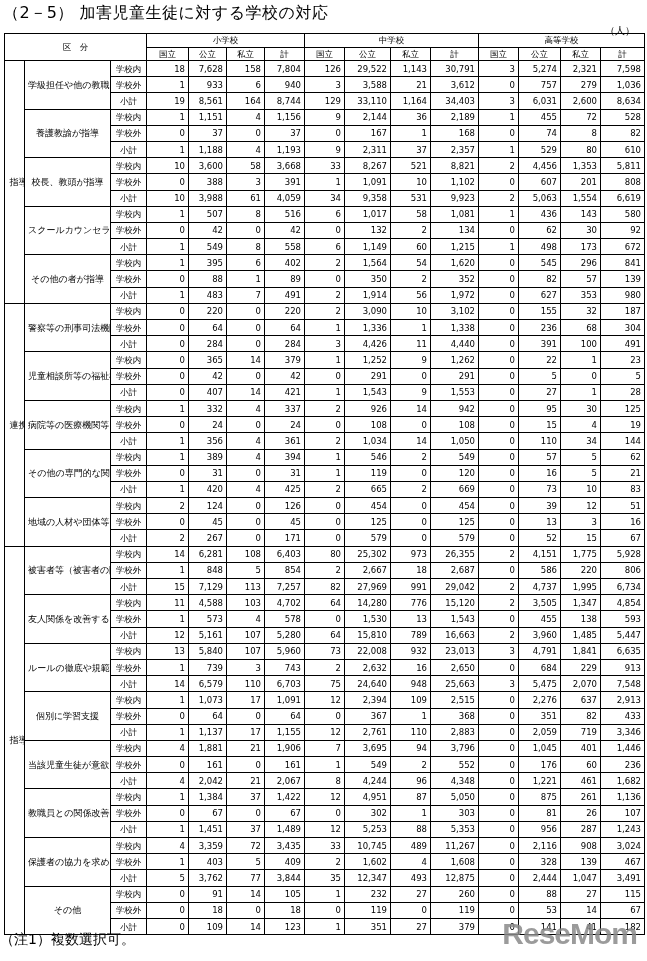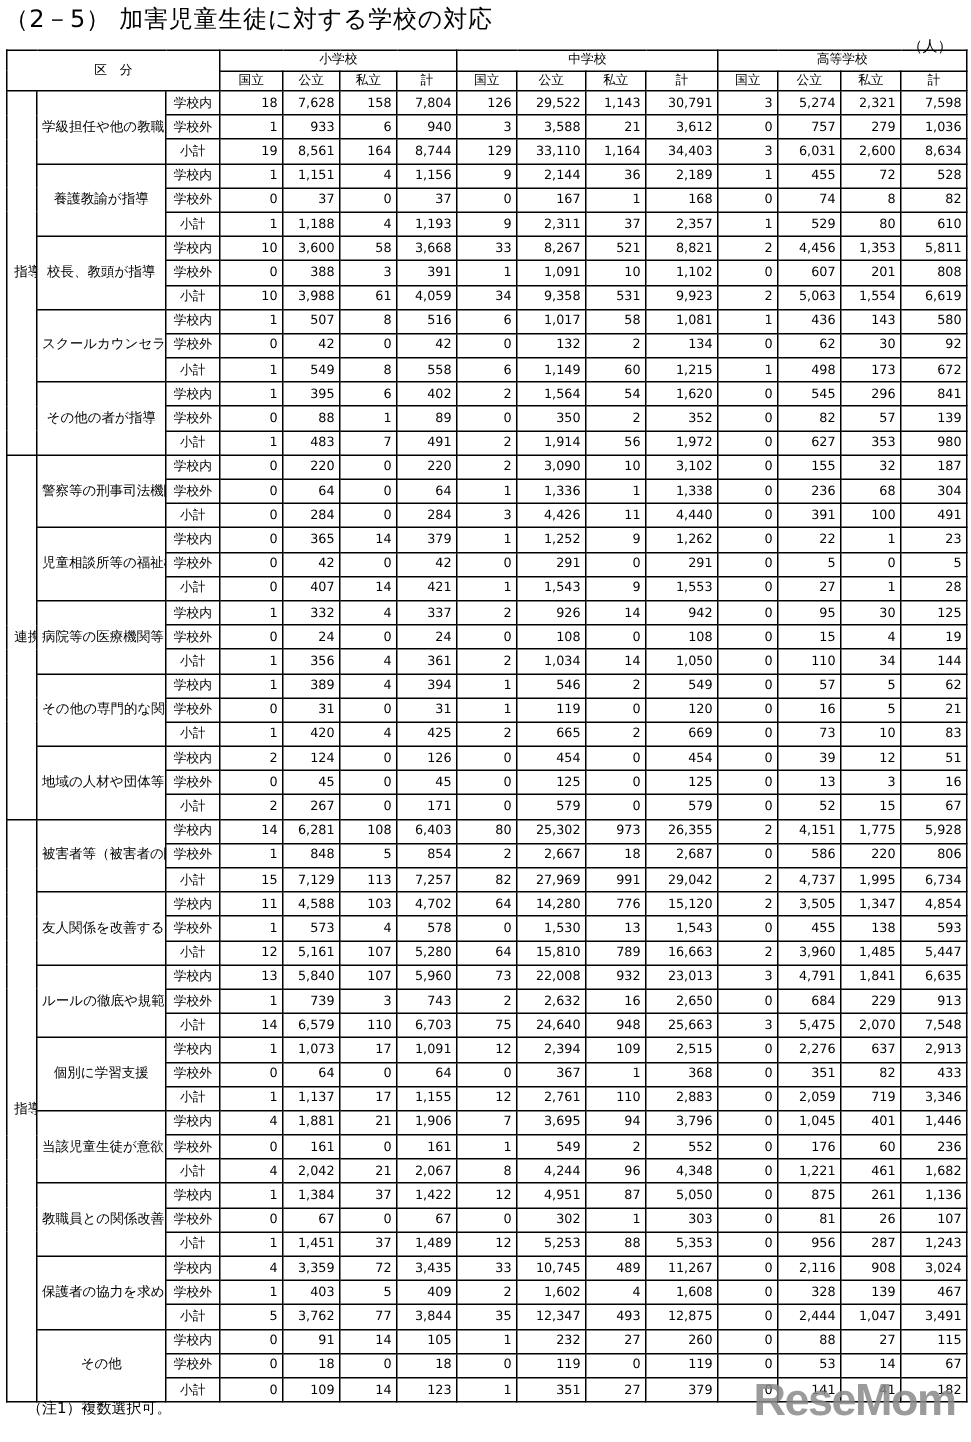--- a/index.html
+++ b/index.html
@@ -10,21 +10,21 @@
   table.main { position:absolute; left:4px; top:33px; border-collapse:collapse;
                table-layout:fixed; width:640px; font-size:8.5px;padding-left:44px; }
   table.main td, table.main th { border:1px solid #000; padding:0 3px; height:15.2px;
                line-height:10px; overflow:hidden; white-space:nowrap; font-weight:normal; }
   table.main th { text-align:center; height:12.5px; }
   td.num { text-align:right; padding-right:6px; }
   td.sub { text-align:center; }
   td.label { text-align:center; white-space:normal; line-height:11px; font-size:9px; padding:0 2px; }
   td.group { text-align:center; white-space:normal; font-size:9px; line-height:11px; padding:0; }
   td.group span { display:inline-block; width:10px; word-break:break-all; }
-  .notes { position:absolute; left:18px; top:934px; font-size:10px; line-height:11px; }
+  .notes { position:absolute; left:0; top:934px; font-size:14px; line-height:11px; }
   .watermark { position:absolute; right:10px; top:917px; font-size:30px; font-weight:bold;
                color:#8a8a8a; opacity:0.85; letter-spacing:-1px; font-family:"Liberation Sans", sans-serif;text-align:center; }
 </style>
 </head>
 <body>
 
 <div class="title">（2－5） 加害児童生徒に対する学校の対応</div>
 <div class="unit">（人）</div>
 
 <table class="main">

